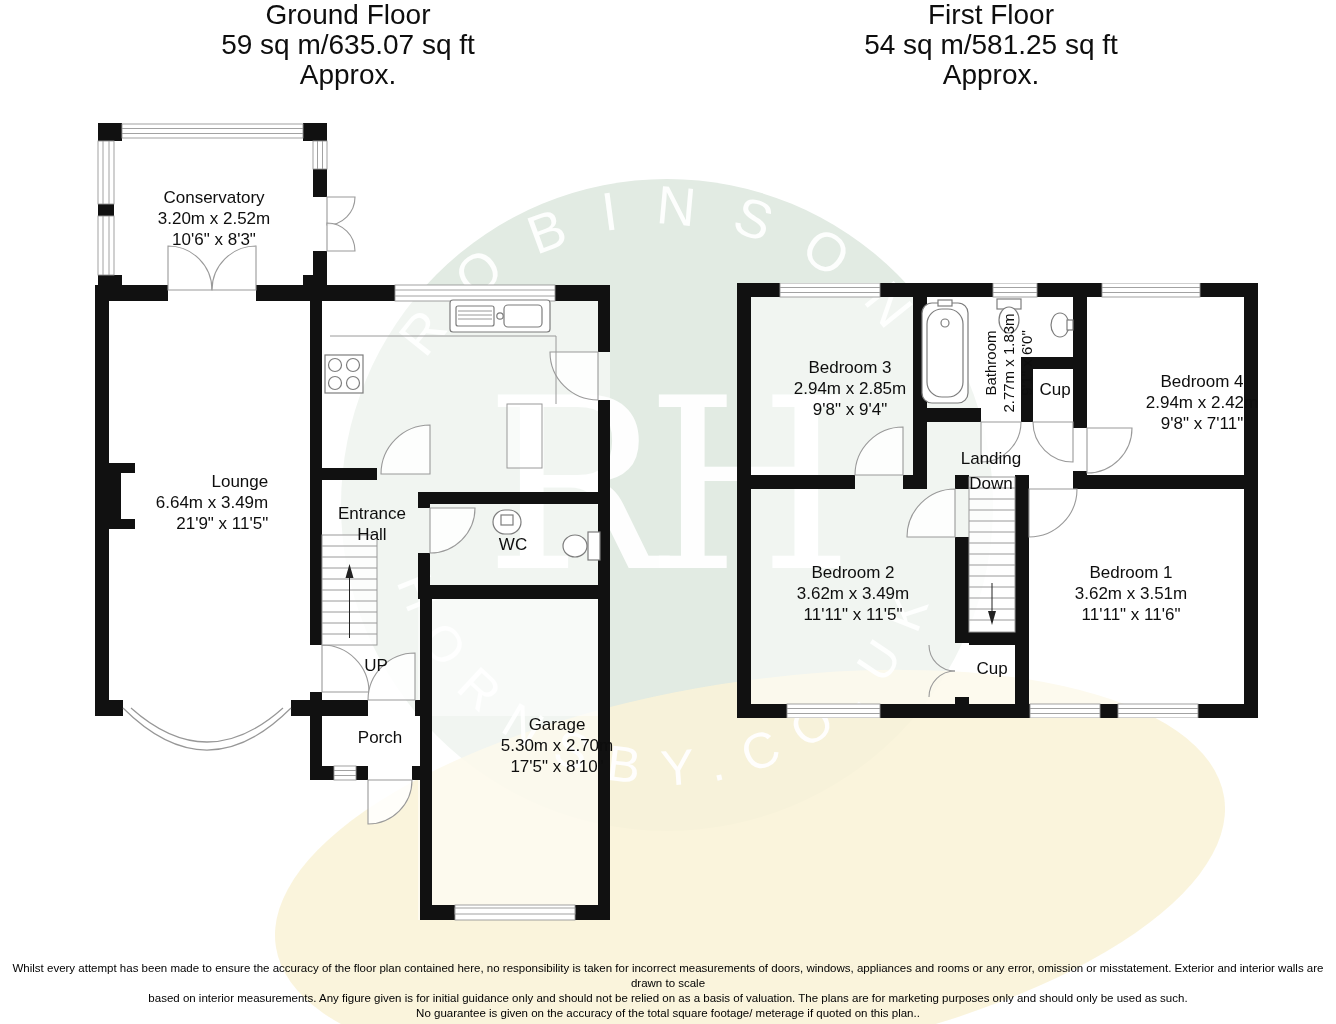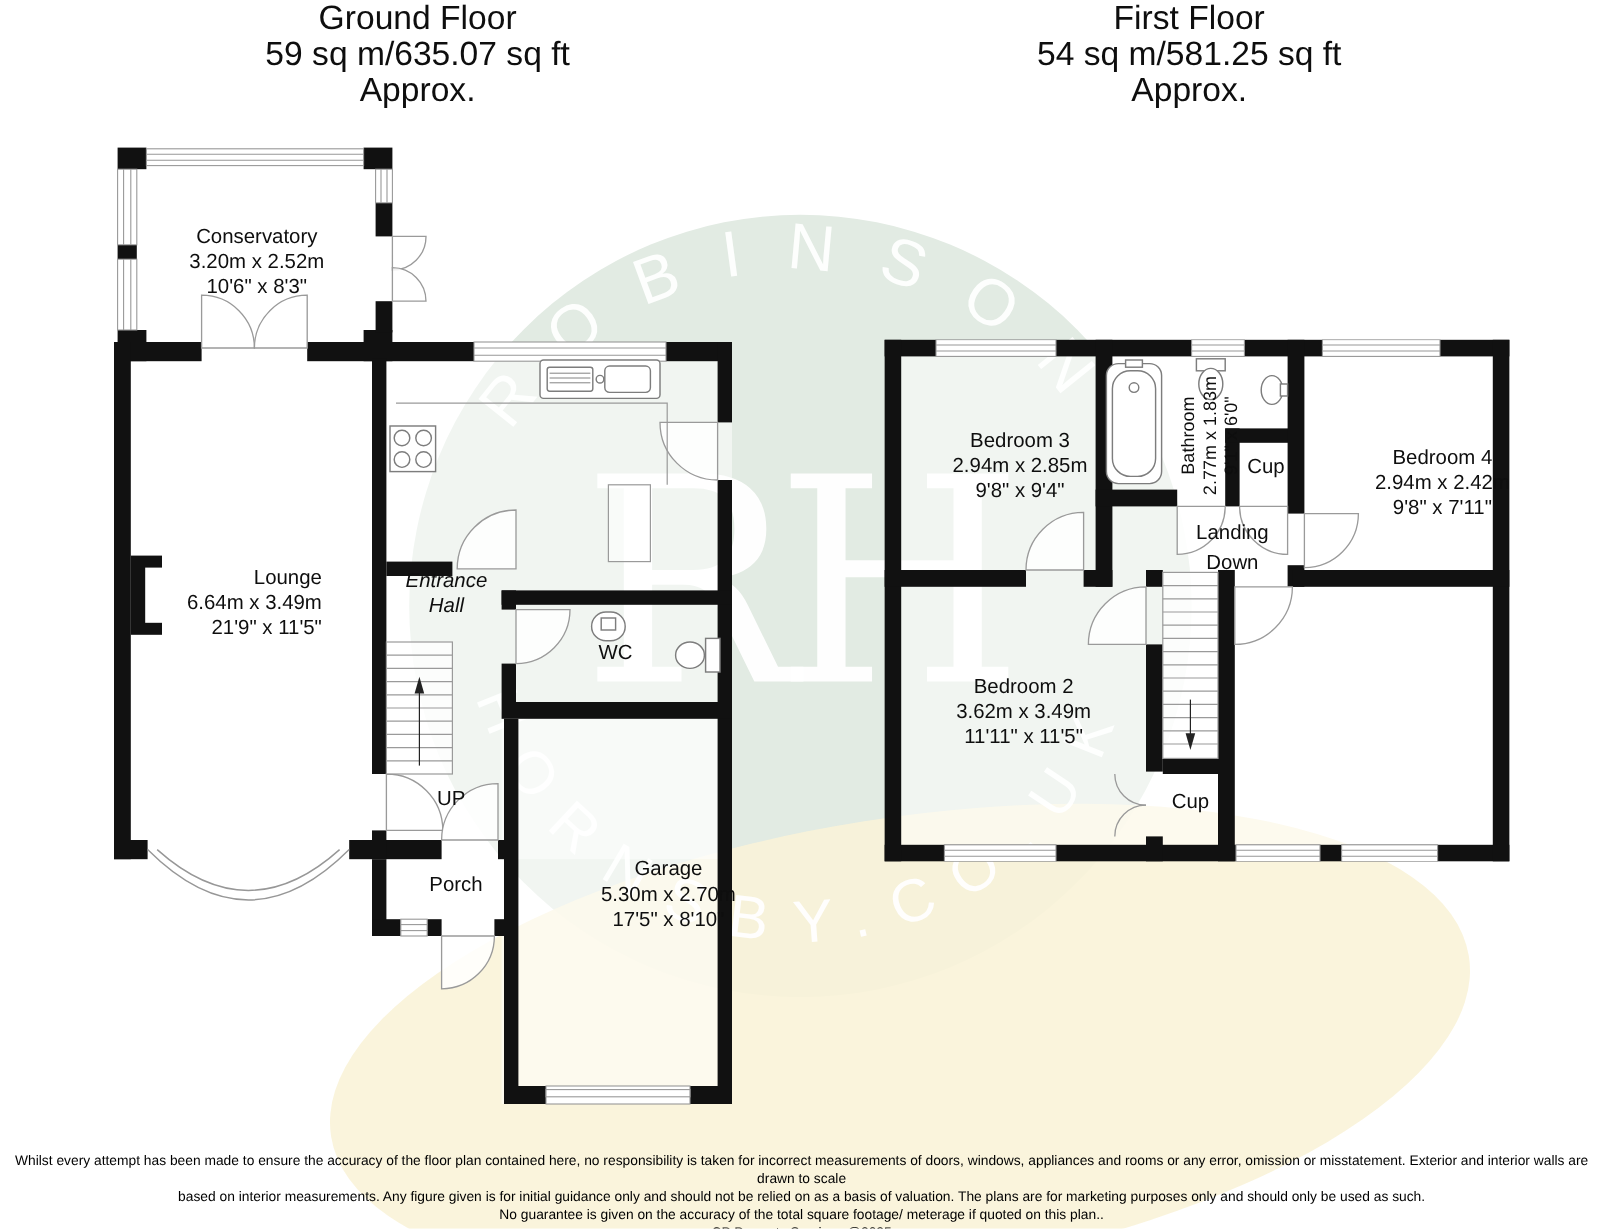--- a/index.html
+++ b/index.html
@@ -301,21 +301,21 @@
   <div class="lbl" style="left:214px;top:218px;">
     <div>Conservatory</div>
     <div>3.20m x 2.52m</div>
     <div>10'6" x 8'3"</div>
   </div>
   <div class="lbl" style="left:212px;top:502px;text-align:right;">
     <div>Lounge</div>
     <div>6.64m x 3.49m</div>
     <div>21'9" x 11'5"</div>
   </div>
-  <div class="lbl" style="left:372px;top:494px;font-style:italic;">
+  <div class="lbl" style="left:372px;top:524px;">
     <div>Entrance</div>
     <div>Hall</div>
   </div>
   <div class="lbl" style="left:513px;top:544px;">
     <div>WC</div>
   </div>
   <div class="lbl" style="left:352px;top:665px;margin-left:24px;">
     <div>UP</div>
   </div>
   <div class="lbl" style="left:380px;top:737px;">
@@ -338,28 +338,33 @@
     <div>9'1" x 6'0"</div>
   </div>
   <div class="lbl" style="left:1055px;top:389px;">
     <div>Cup</div>
   </div>
   <div class="lbl" style="left:1160px;top:402px;margin-left:42px;">
     <div>Bedroom 4</div>
     <div>2.94m x 2.42m</div>
     <div>9'8" x 7'11"</div>
   </div>
-  <div class="lbl landing" style="left:991px;top:456px;margin-left:36px;">
+  <div class="lbl landing" style="left:991px;top:471px;">
     <div>Landing</div>
     <div>Down</div>
   </div>
   <div class="lbl" style="left:853px;top:593px;">
     <div>Bedroom 2</div>
     <div>3.62m x 3.49m</div>
     <div>11'11" x 11'5"</div>
+  </div>
+  <div class="lbl" style="left:1131px;top:593px;">
+    <div>Bedroom 1</div>
+    <div>3.62m x 3.51m</div>
+    <div>11'11" x 11'6"</div>
   </div>
   <div class="lbl" style="left:992px;top:668px;">
     <div>Cup</div>
   </div>
 
   <div class="footer">
     <div>Whilst every attempt has been made to ensure the accuracy of the floor plan contained here, no responsibility is taken for incorrect measurements of doors, windows, appliances and rooms or any error, omission or misstatement. Exterior and interior walls are drawn to scale</div>
     <div>based on interior measurements. Any figure given is for initial guidance only and should not be relied on as a basis of valuation. The plans are for marketing purposes only and should only be used as such.</div>
     <div>No guarantee is given on the accuracy of the total square footage/ meterage if quoted on this plan..</div>
     <div>CP Property Services @2025</div>

